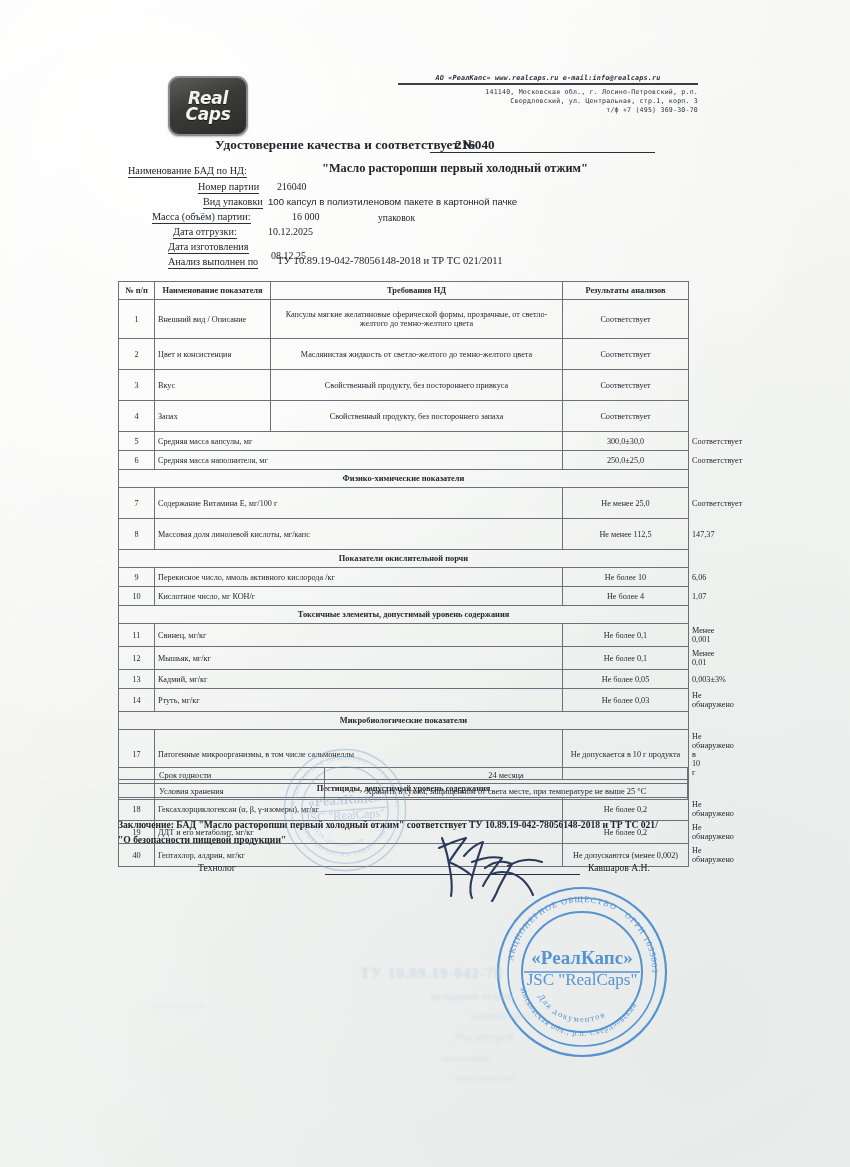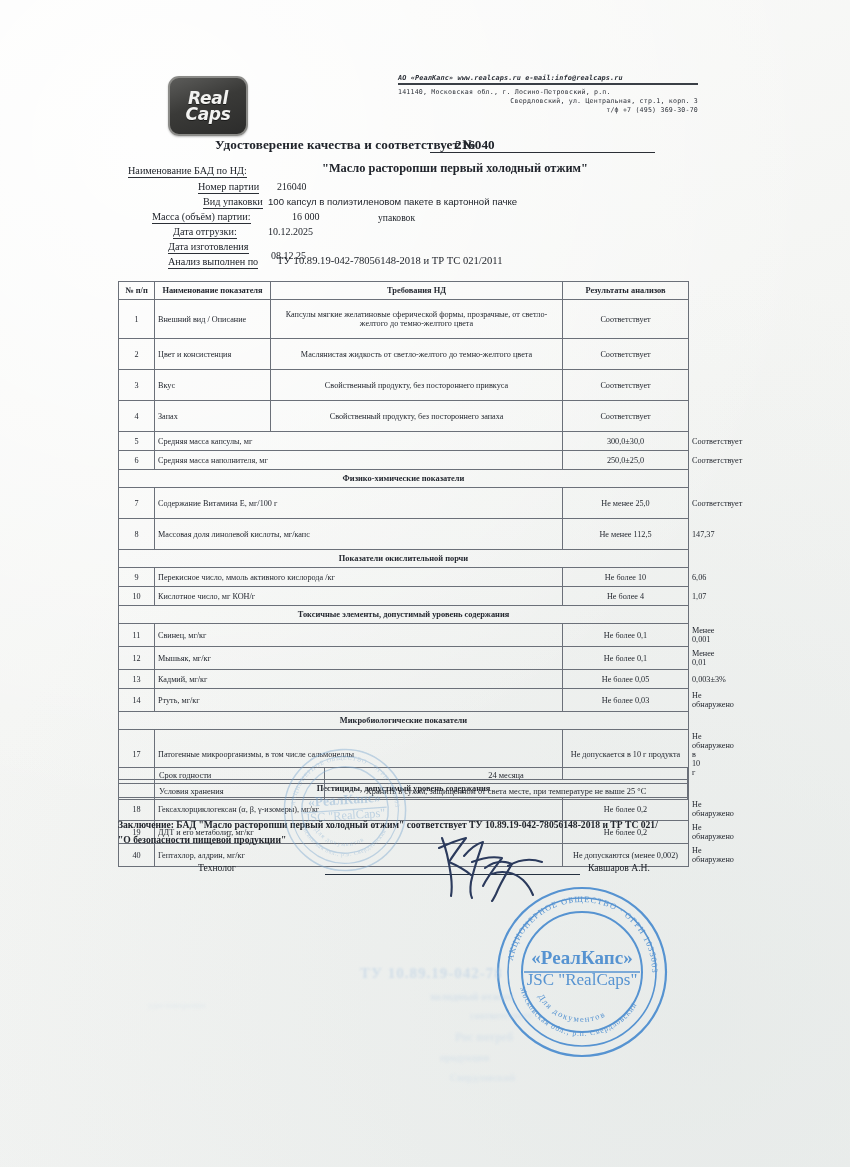--- a/index.html
+++ b/index.html
@@ -32,23 +32,23 @@
     box-shadow:0 1px 2px rgba(0,0,0,.25);
     display:flex;flex-direction:column;align-items:center;justify-content:center;
     line-height:.95;
   }
   #logo .lg{
     color:#f3f3f1;font-family:"DejaVu Sans",sans-serif;font-weight:bold;
     font-style:italic;font-size:17px;letter-spacing:-.3px;
     text-shadow:0 1px 0 rgba(0,0,0,.5);
   }
   .addr{position:absolute;font-family:"DejaVu Sans Mono",monospace;color:#2c3038;}
-  #addr-line1{left:398px;top:74px;width:300px;text-align:left;font-size:6.8px;font-weight:bold;font-style:italic;letter-spacing:.15px;}
+  #addr-line1{left:398px;top:74px;width:300px;text-align:center;font-size:6.8px;font-weight:bold;font-style:italic;letter-spacing:.15px;}
   #addr-rule{position:absolute;left:398px;top:83px;width:300px;height:2px;background:#3a3f46;}
-  #addr-line2{left:398px;top:88px;width:300px;text-align:left;font-size:6.6px;letter-spacing:.2px;}
+  #addr-line2{left:398px;top:88px;width:300px;text-align:right;font-size:6.6px;letter-spacing:.2px;}
   #addr-line3{left:398px;top:97px;width:300px;text-align:right;font-size:6.6px;letter-spacing:.2px;}
   #addr-line4{left:398px;top:106px;width:300px;text-align:right;font-size:6.6px;letter-spacing:.2px;}
 
   #doc-title{
     position:absolute;left:215px;top:137px;font-size:13.2px;font-weight:bold;
     letter-spacing:.1px;
   }
   #doc-number{position:absolute;left:455px;top:137px;font-size:13.2px;font-weight:bold;}
   #doc-number-rule{position:absolute;left:430px;top:152px;width:225px;height:1.3px;background:#2b2f36;}
 

